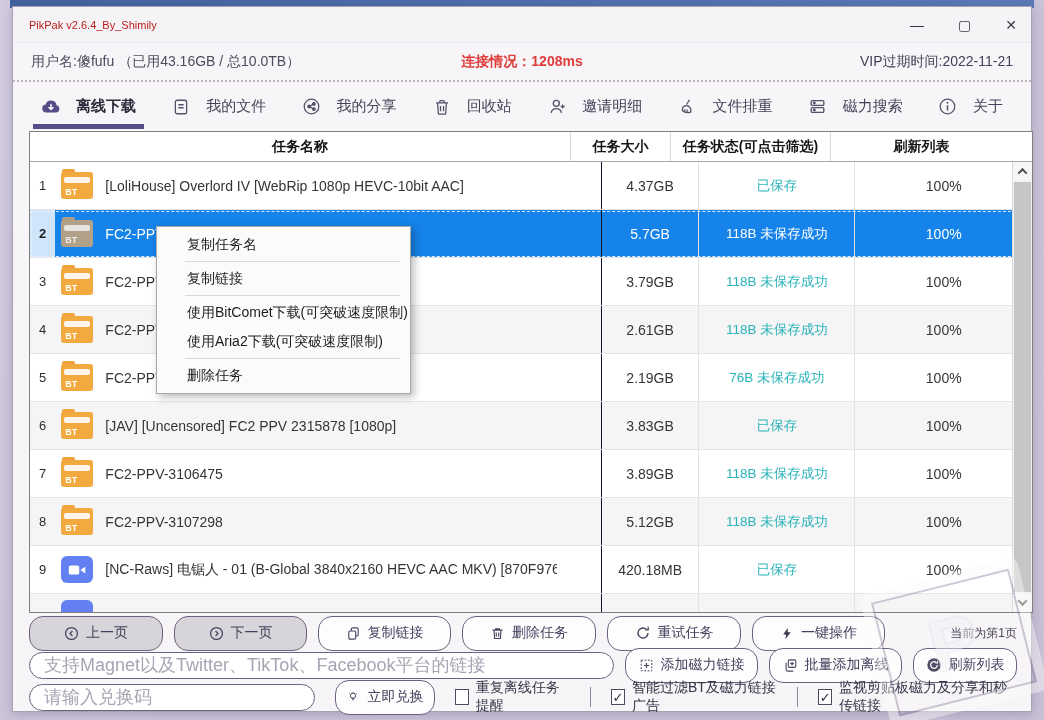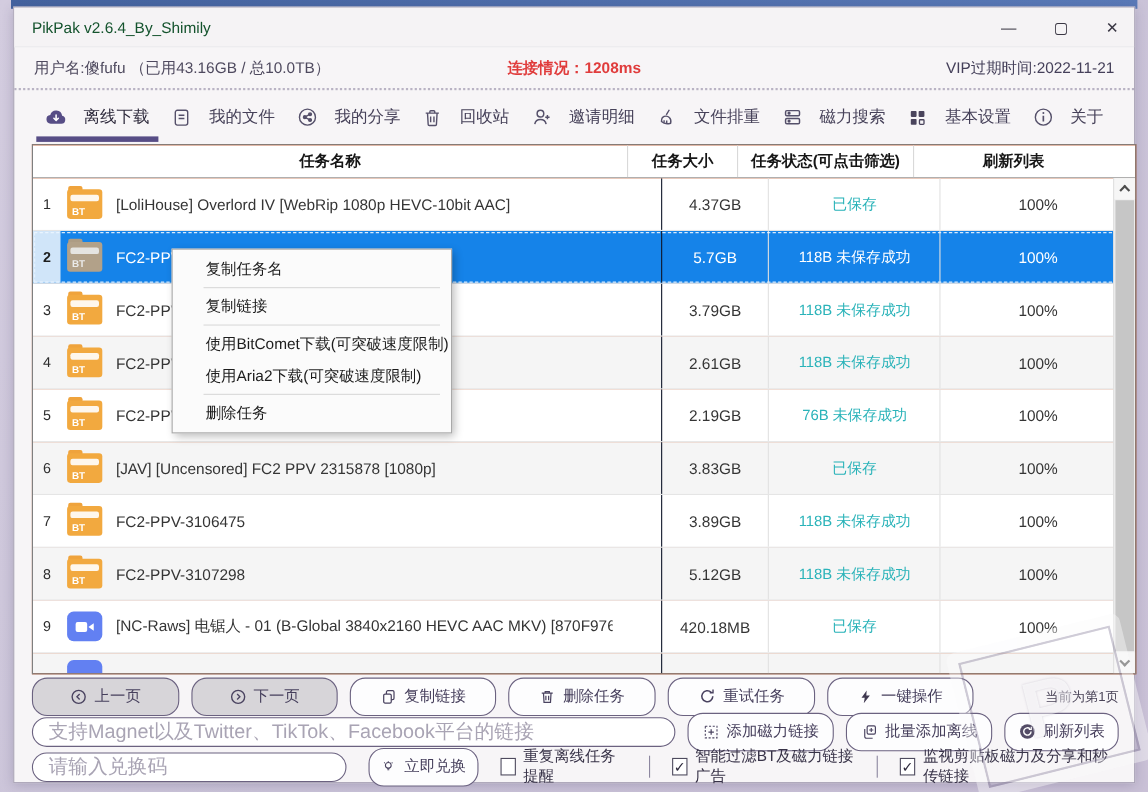--- a/index.html
+++ b/index.html
@@ -12,36 +12,36 @@
   .top-accent { position:absolute; left:10px; top:0; width:1024px; height:8px;
     background:linear-gradient(90deg,#44639f,#5a7ab8); }
   .window {
     position:absolute; left:12px; top:6px; width:1020px; height:706px;
     background:#f7f5f7; border:1px solid #a7a1b4; box-shadow:0 2px 10px rgba(60,50,90,.25);
   }
   
   .titlebar { position:absolute; left:0; top:0; width:100%; height:36px;
     display:flex; align-items:center; padding:0 14px 0 16px; background:#f5f3f5;
     border-bottom:1px solid #eceaee; }
-  .titlebar .title { font-size:14px; color:#14532d; }
+  .titlebar .title { font-size:11px; color:#b91c1c; }
   .win-controls { margin-left:auto; display:flex; gap:34px; align-items:center; }
   .win-btn { font-size:14px; color:#3a3744; cursor:default; line-height:1; }
   
   .userbar { position:absolute; left:0; top:37px; width:100%; height:38px;
     display:flex; align-items:center; padding:0 18px; font-size:14px; color:#4f4a5f;
     border-bottom:2px dotted #b9b3c4; }
   .conn { position:absolute; left:50%; transform:translateX(-50%); color:#e03c3c; font-weight:700; }
   .vip { margin-left:auto; color:#45405a; }
   
   .navbar { position:absolute; left:0; top:77px; width:100%; height:45px;
     display:flex; align-items:center; justify-content:space-between; padding:0 26px; }
   .nav-item { display:flex; align-items:center; gap:15px; font-size:15px; color:#47425a;
     position:relative; height:100%; cursor:pointer; padding:0 2px; }
   .nav-item .nicon { width:20px; height:20px; display:flex; align-items:center; justify-content:center; }
-  .nav-item.active span.nlabel { font-weight:400; color:#2e2a3c; }
+  .nav-item.active span.nlabel { font-weight:700; color:#2e2a3c; }
   .nav-item.active::after { content:""; position:absolute; left:-6px; right:-6px; bottom:0;
     height:5px; background:#574d86; }
   
   .table-wrap { position:absolute; left:16px; top:124px; width:1004px; height:482px;
     border:1px solid #7f7f7f; background:#c2410c; display:flex; flex-direction:column; overflow:hidden; }
   .thead { display:flex; height:30px; border-bottom:1px solid #a8a8a8; font-weight:700;
     font-size:14px; color:#161616; align-items:center; background:#fff; flex:0 0 30px; }
   .th { display:flex; align-items:center; justify-content:center; height:100%; }
   .th.c1 { width:540px; } .th.c2 { width:100px; border-left:1px solid #d9d9d9; }
   .th.c3 { width:160px; border-left:1px solid #d9d9d9; }
@@ -210,31 +210,20 @@
             <rect x="4" y="4.5" width="16" height="6" rx="1.5"></rect>
             <rect x="4" y="13.5" width="16" height="6" rx="1.5"></rect>
             <circle cx="8" cy="7.5" r="1" fill="#55506a"></circle>
             <circle cx="8" cy="16.5" r="1" fill="#55506a"></circle>
           </svg>
       </span>
         <span class="nlabel">磁力搜索</span>
     </div>
     <div class="nav-item">
       <span class="nicon">
-        <svg width="18" height="18" viewBox="0 0 24 24">
-            <rect x="4" y="4" width="7" height="7" rx="1" fill="#4a445c"></rect>
-            <rect x="13.5" y="4" width="7" height="7" rx="1" fill="#4a445c"></rect>
-            <rect x="4" y="13.5" width="7" height="7" rx="1" fill="#4a445c"></rect>
-            <rect x="14.5" y="14.5" width="5.5" height="5.5" rx="1" fill="none" stroke="#4a445c" stroke-width="1.6"></rect>
-          </svg>
-      </span>
-        <span class="nlabel">基本设置</span>
-    </div>
-    <div class="nav-item">
-      <span class="nicon">
         <svg width="19" height="19" viewBox="0 0 24 24" fill="none" stroke="#55506a" stroke-width="1.6">
             <circle cx="12" cy="12" r="9.2"></circle>
             <path d="M12 10.5V17" stroke-width="1.9"></path>
             <circle cx="12" cy="7.3" r="1.15" fill="#55506a" stroke="none"></circle>
           </svg>
       </span>
         <span class="nlabel">关于</span>
     </div>
   </div>
 

